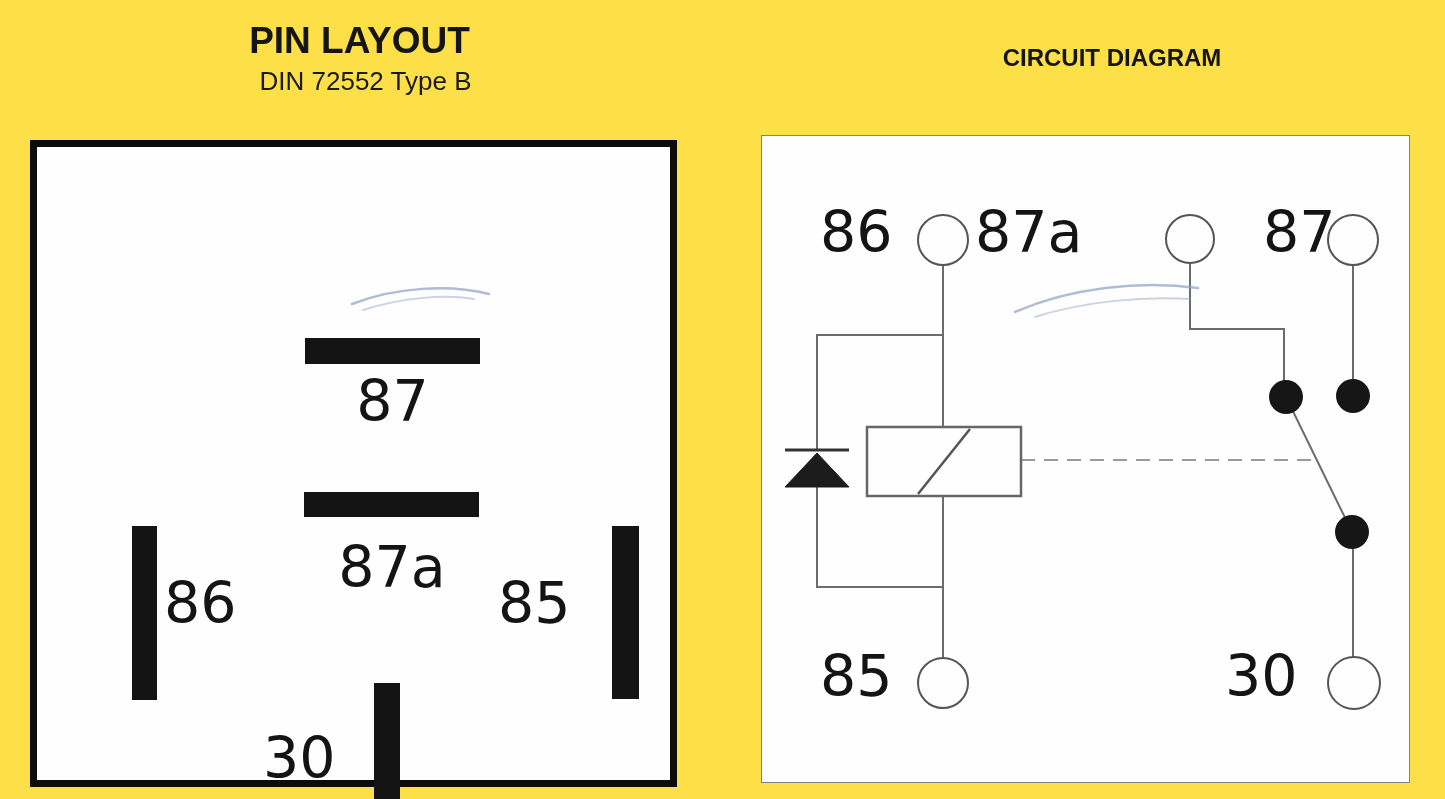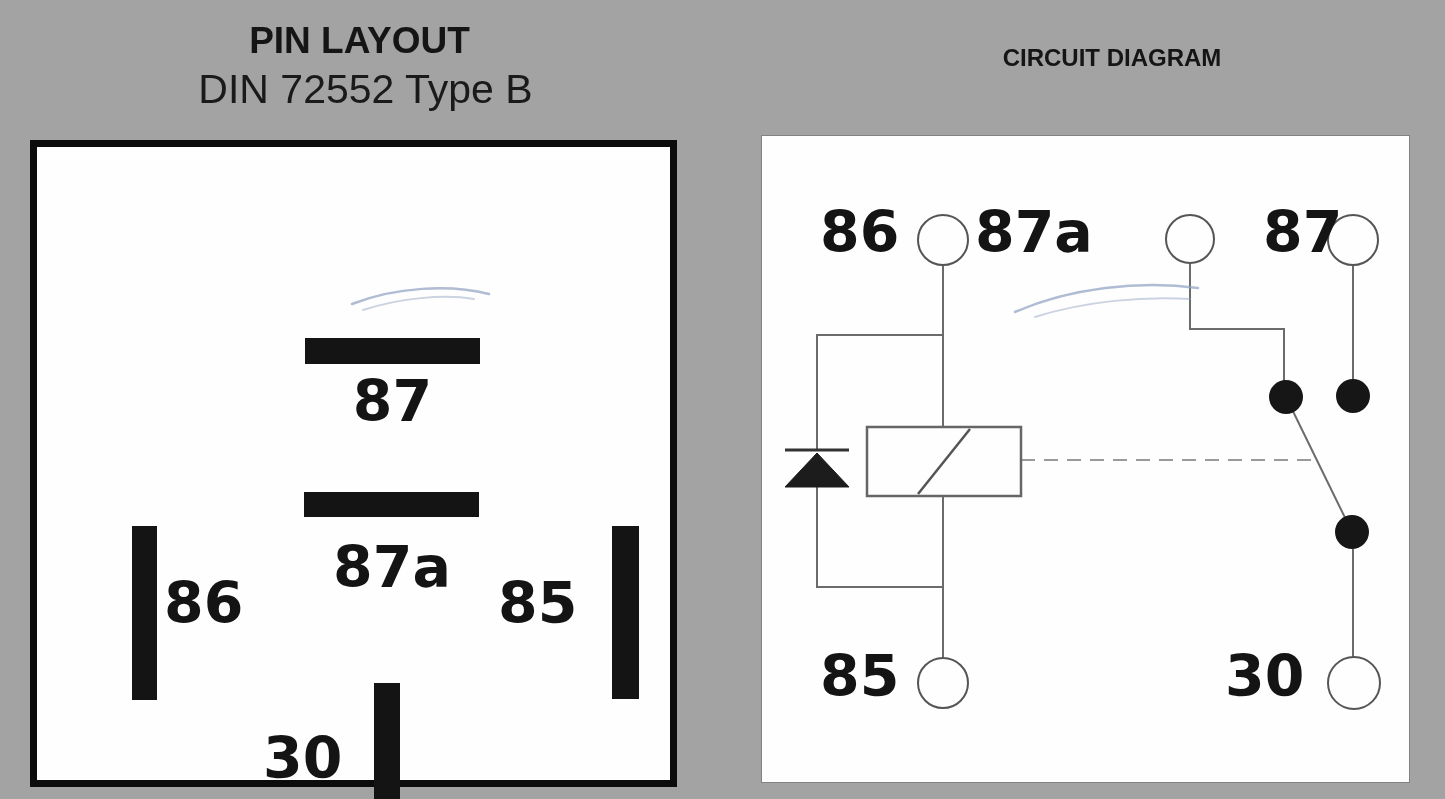--- a/index.html
+++ b/index.html
@@ -1,38 +1,38 @@
 <!DOCTYPE html>
 <html><head>
 <meta charset="utf-8">
 <style>
   html,body{margin:0;padding:0;background:#ffffff;}
   .stage{
-    position:relative;width:1445px;height:799px;background:#a3a3a3;overflow:hidden;
+    position:relative;width:1445px;height:799px;background:#fde047;overflow:hidden;
     font-family:"Liberation Sans",sans-serif;color:#141414;
   }
   .abs{position:absolute;}
   
   .pl-title{left:36px;top:20px;width:647px;text-align:center;
     font-size:37px;font-weight:bold;letter-spacing:0px;color:#151515;}
   .pl-subtitle{left:42px;top:66px;width:647px;text-align:center;
-    font-size:41px;font-weight:normal;color:#1a1a1a;}
+    font-size:26px;font-weight:normal;color:#1a1a1a;}
   .cd-title{left:787px;top:44px;width:650px;text-align:center;
     font-size:24px;font-weight:bold;color:#151515;}
   
   .pl-box{left:30px;top:140px;width:647px;height:647px;box-sizing:border-box;
     border:7px solid #0c0c0c;background:#fefefe;}
   .pin-bar{position:absolute;background:#141414;}
   .bar-87 {left:268px;top:191px;width:175px;height:26px;}
   .bar-87a{left:267px;top:345px;width:175px;height:25px;}
   .bar-86 {left:95px;top:379px;width:25px;height:174px;}
   .bar-85 {left:575px;top:379px;width:27px;height:173px;}
   .bar-30 {left:337px;top:536px;width:26px;height:176px;}
   .pin-num{position:absolute;font-family:"DejaVu Sans",sans-serif;
-    font-weight:bold;font-size:57px;line-height:60px;color:#141414;white-space:nowrap;}
+    font-weight:normal;font-size:57px;line-height:60px;color:#141414;white-space:nowrap;}
   .l87 {left:268px;top:224px;width:175px;text-align:center;}
   .l87a{left:255px;top:390px;width:200px;text-align:center;}
   .l86 {left:127px;top:426px;}
   .l85 {left:461px;top:426px;}
   .l30 {left:226px;top:581px;}
   
   .cd-box{left:761px;top:135px;width:649px;height:648px;box-sizing:border-box;
     border:1px solid #828282;background:#fefefe;}
   .cd-svg{left:761px;top:135px;}
   .c86 {left:820px;top:202px;}

